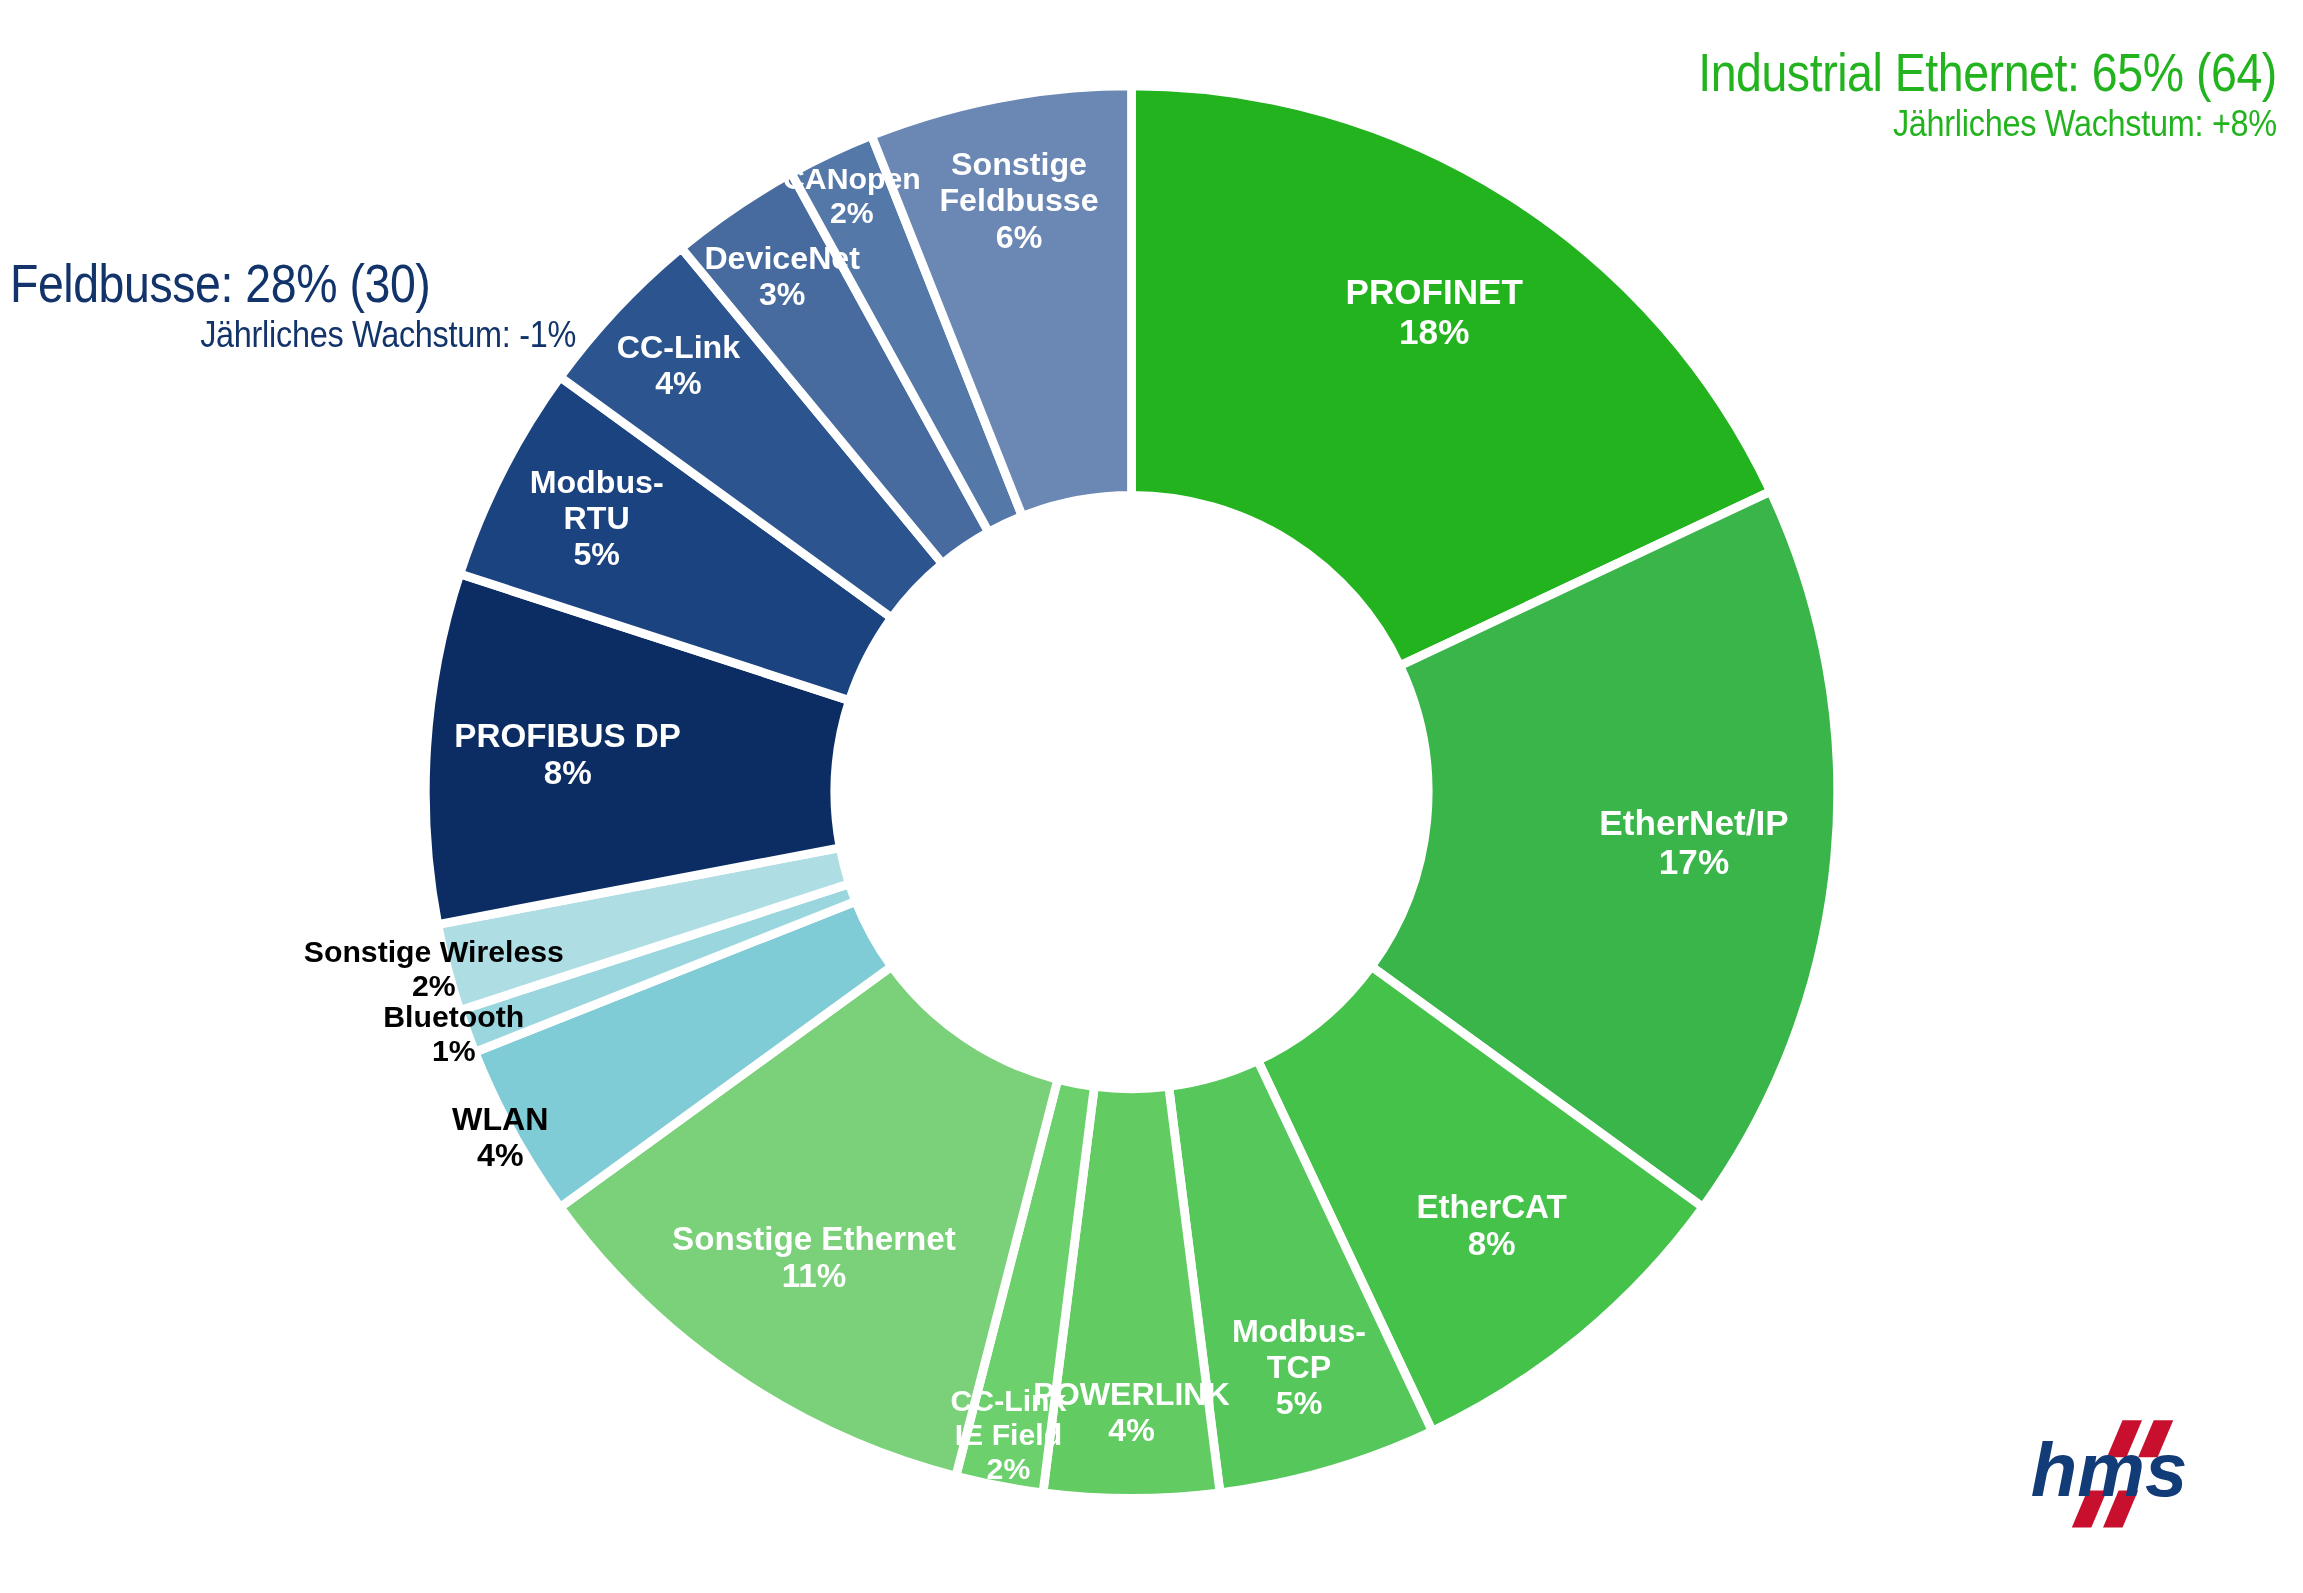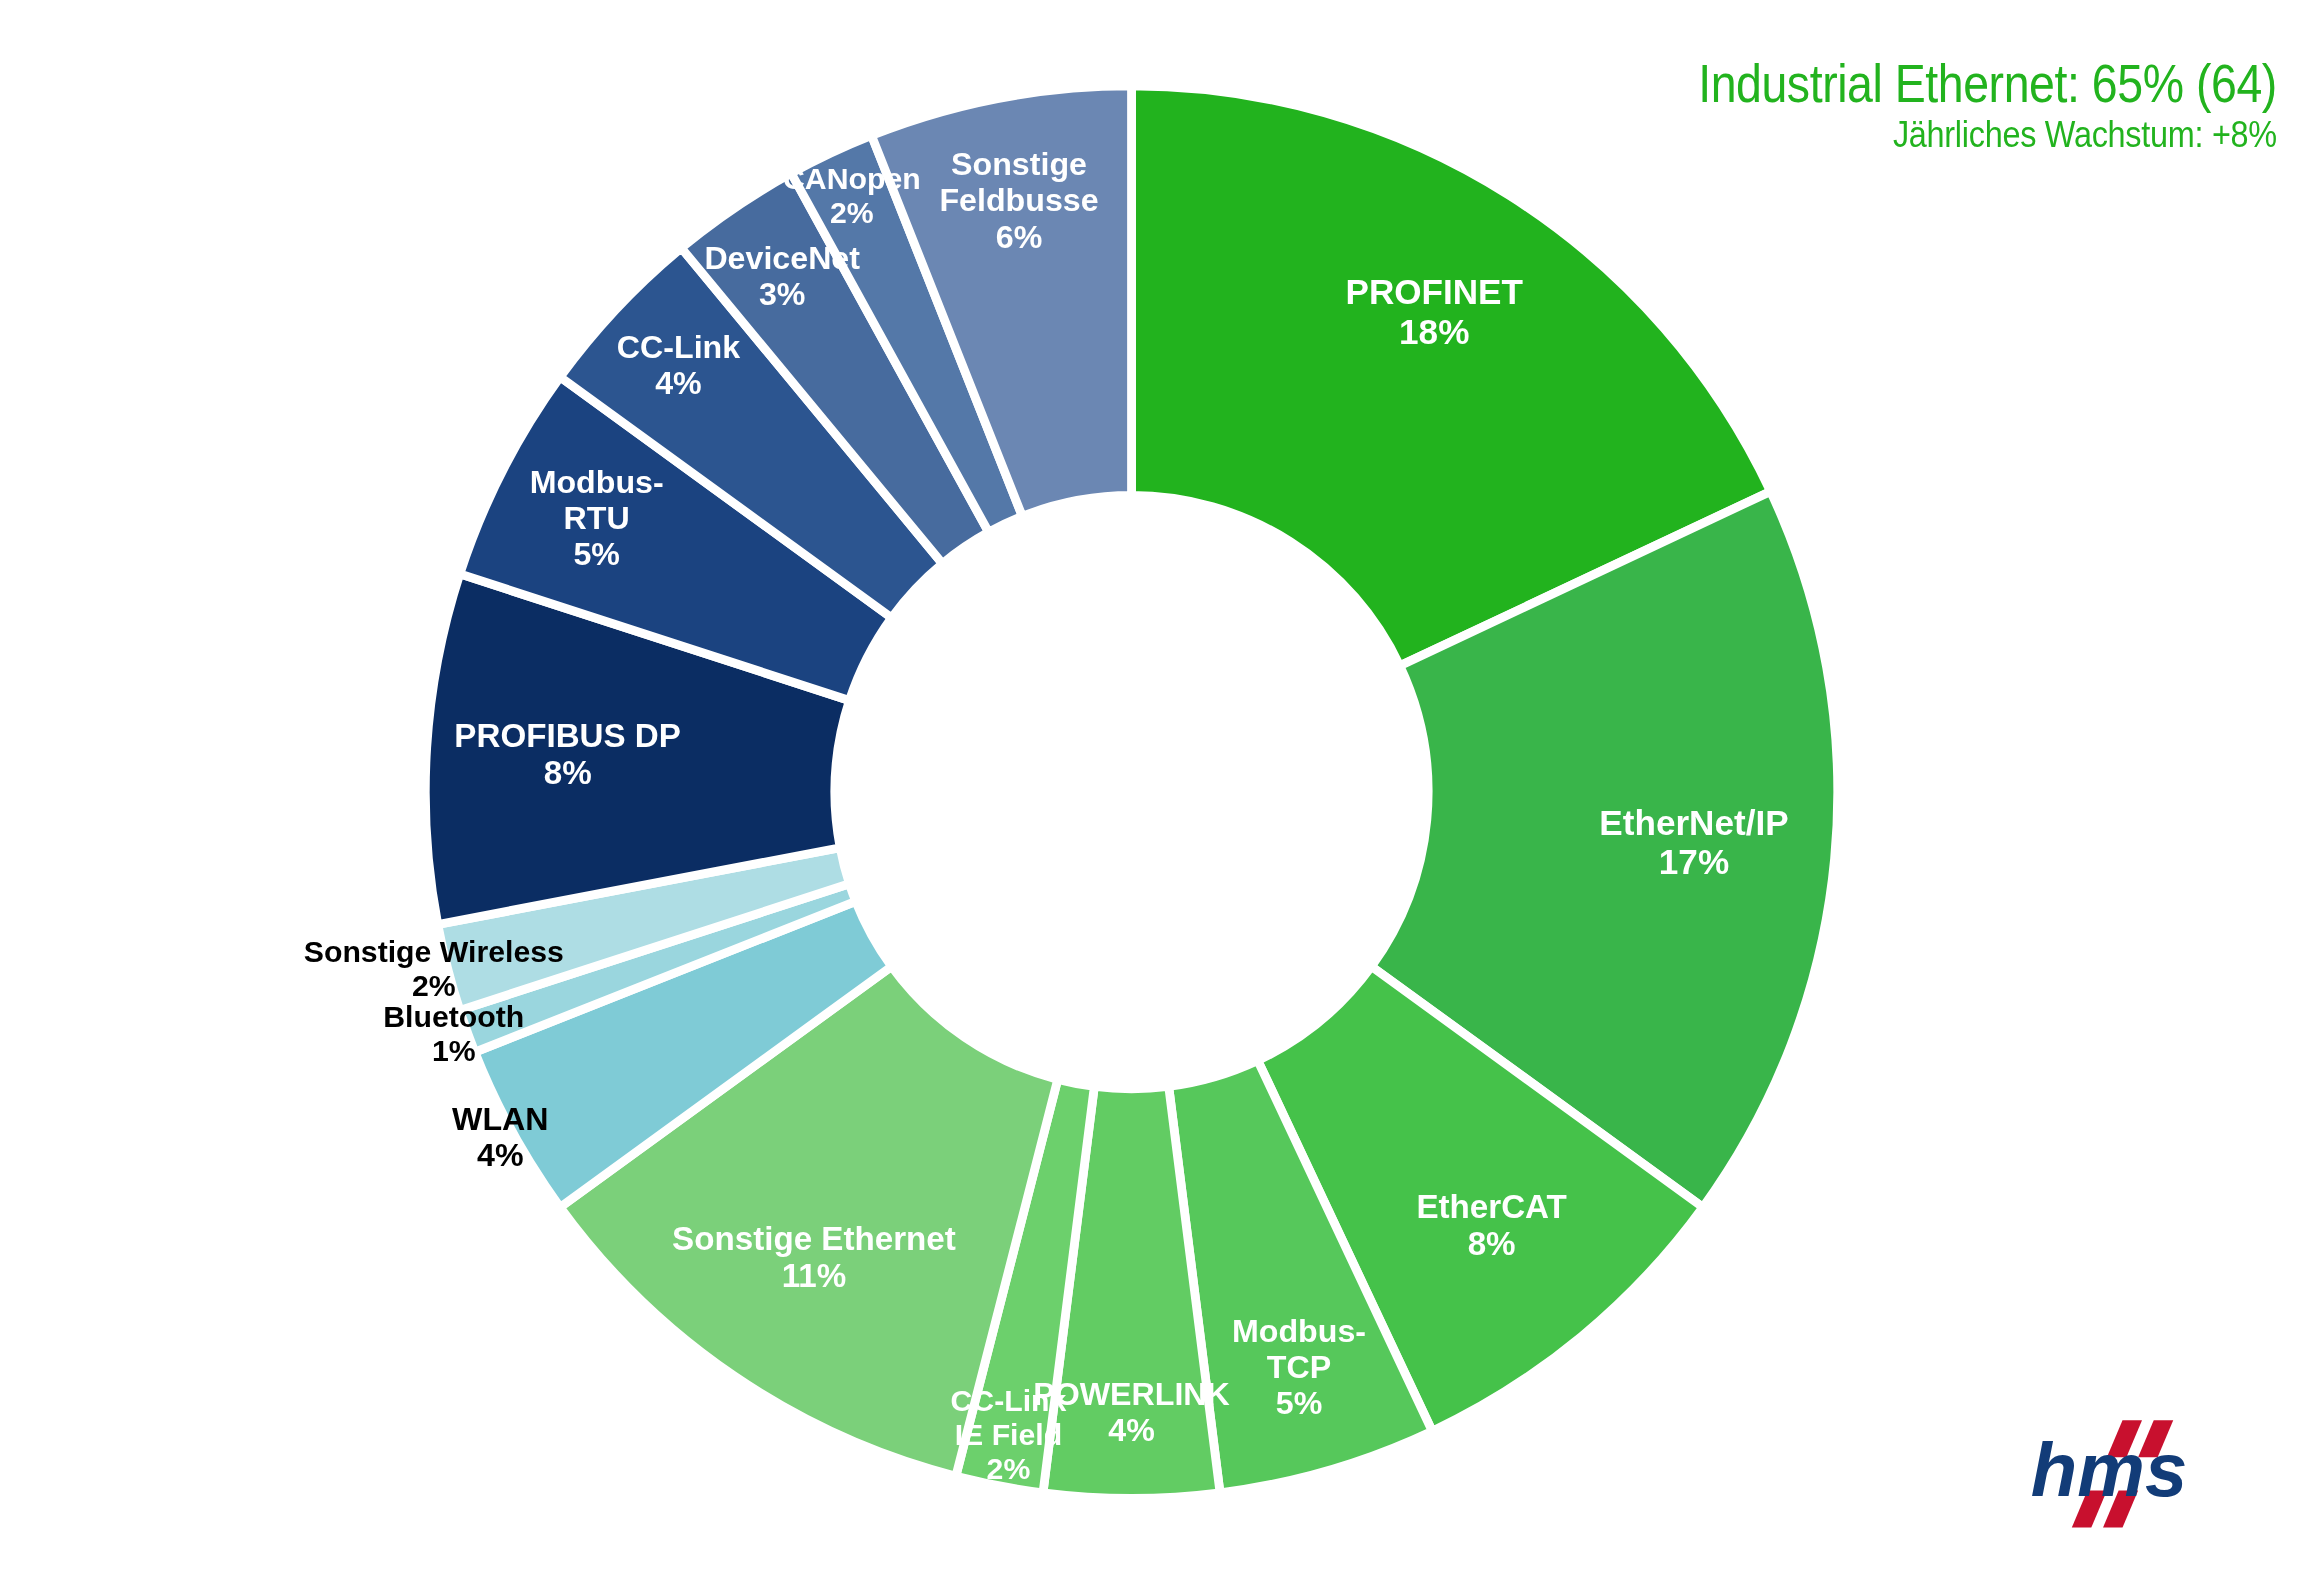--- a/index.html
+++ b/index.html
@@ -35,21 +35,21 @@
     white-space: nowrap;
   }
   .cat-sub {
     font-family: "Liberation Sans", sans-serif;
     font-weight: 400;
     font-size: 36px;
     letter-spacing: -0.3px;
     transform: scaleX(0.9);
     white-space: nowrap;
   }
-  .cat-block { position: absolute; margin-top: 11px; }
+  .cat-block { position: absolute; }
   #cat-ethernet {
     right: 27px;
     top: 41px;
     text-align: right;
     transform-origin: right center;
   }
   #cat-ethernet .cat-title { transform-origin: right center; }
   #cat-ethernet .cat-sub { transform-origin: right center; }
   #cat-fieldbus {
     left: 9.8px;
@@ -123,20 +123,24 @@
         <text class="slice-label" x="873.314287403405" y="202.76184903357978" font-size="31" fill="#FFFFFF"><tspan x="873.314287403405" y="185.40184903357977">CANopen</tspan><tspan x="873.314287403405" y="220.12184903357976">2%</tspan></text>
         <text class="slice-label" x="1044.6855390039445" y="207.5004259015651" font-size="33" fill="#FFFFFF"><tspan x="1044.6855390039445" y="170.5404259015651">Sonstige</tspan><tspan x="1044.6855390039445" y="207.5004259015651">Feldbusse</tspan><tspan x="1044.6855390039445" y="244.4604259015651">6%</tspan></text>
       </g>
   </svg>
 
   <div class="cat-block" id="cat-ethernet" style="color: rgb(34, 179, 30);">
     <div class="cat-title">Industrial Ethernet: 65% (64)</div>
     <div class="cat-sub">Jährliches Wachstum: +8%</div>
   </div>
 
+  <div class="cat-block" id="cat-fieldbus" style="color: rgb(19, 52, 107);">
+    <div class="cat-title">Feldbusse: 28% (30)</div>
+    <div class="cat-sub">Jährliches Wachstum: -1%</div>
+  </div>
 
 
   <svg id="hms-logo" viewBox="0 0 258 160">
     <g>
       <polygon points="108,28 128,28 112,66 92,66" fill="#C8102E"></polygon>
       <polygon points="140,28 160,28 144,66 124,66" fill="#C8102E"></polygon>
     </g>
     <g>
       <polygon points="72,100 92,100 76,138 56,138" fill="#C8102E"></polygon>
       <polygon points="104,100 124,100 108,138 88,138" fill="#C8102E"></polygon>

